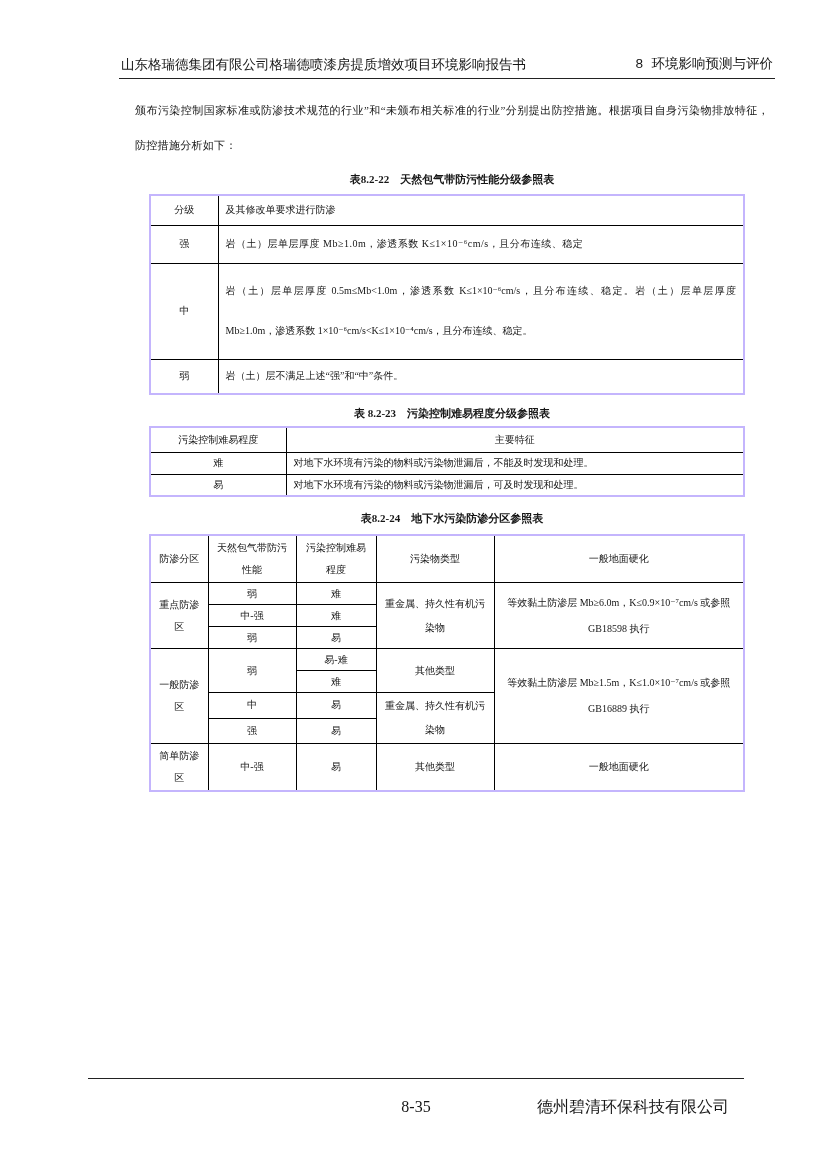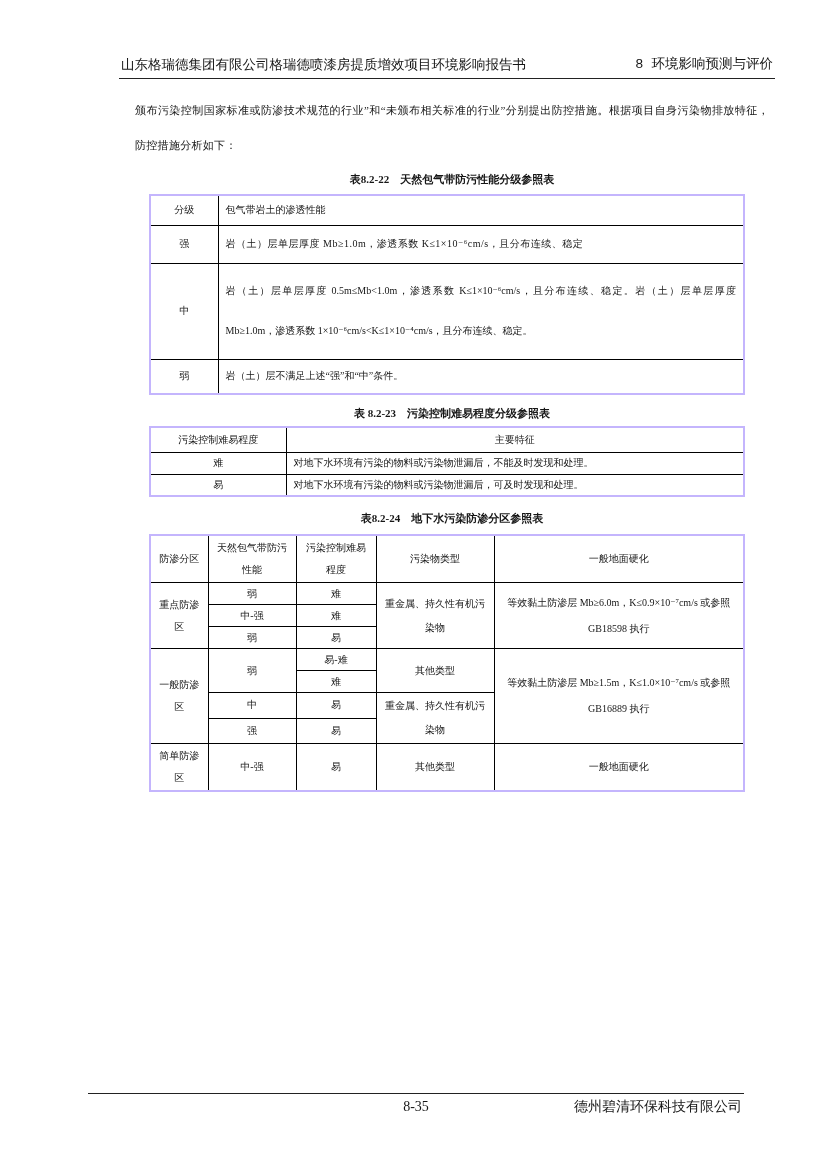--- a/index.html
+++ b/index.html
@@ -61,28 +61,28 @@
   
   .t3-hdr{height:47px;line-height:22px;}
   .t3-row{height:22px;}
   .t3-last{height:46px;line-height:22px;}
   .t3-req{line-height:26px;}
   .t3-pol{line-height:24px;}
   
   .page-footer{
     position:absolute;left:88px;bottom:52px;width:656px;
     border-top:1.5px solid #222;
-    font-size:14px;line-height:20px;
-    padding-top:3px;
+    font-size:16px;line-height:20px;
+    padding-top:18px;
   }
   .page-footer .pageno{
     position:absolute;left:0;width:100%;text-align:center;
   }
   .page-footer .company{
-    position:absolute;right:2px;margin-left:46px;
+    position:absolute;right:15px;margin-left:46px;
   }
   .page-footer .spacer{visibility:hidden;}
 </style>
 </head>
 <body>
 
 <div class="page">
   <div class="content">
 
     <div class="page-header">
@@ -95,21 +95,21 @@
 
       <h3 class="tbl-title">表8.2-22　天然包气带防污性能分级参照表</h3>
       <table class="doc-table">
         <colgroup>
             <col style="width:68px">
             <col>
           </colgroup>
         <tbody>
           <tr class="t1-r0">
             <td class="tc">分级</td>
-            <td class="tl t1-desc">包气带岩土的渗透性能</td>
+            <td class="tl t1-desc">及其修改单要求进行防渗</td>
           </tr>
           <tr class="t1-r1">
             <td class="tc">强</td>
             <td class="tl t1-desc">岩（土）层单层厚度 Mb≥1.0m，渗透系数 K≤1×10⁻⁶cm/s，且分布连续、稳定</td>
           </tr>
           <tr class="t1-r2">
             <td class="tc">中</td>
             <td class="tj t1-desc">岩（土）层单层厚度 0.5m≤Mb&lt;1.0m，渗透系数 K≤1×10⁻⁶cm/s，且分布连续、稳定。岩（土）层单层厚度 Mb≥1.0m，渗透系数 1×10⁻⁶cm/s&lt;K≤1×10⁻⁴cm/s，且分布连续、稳定。</td>
           </tr>
           <tr class="t1-r3">

